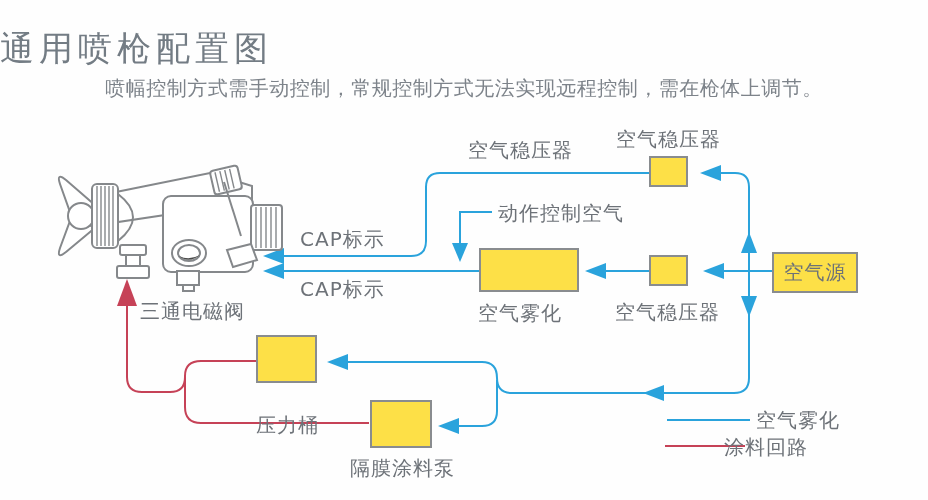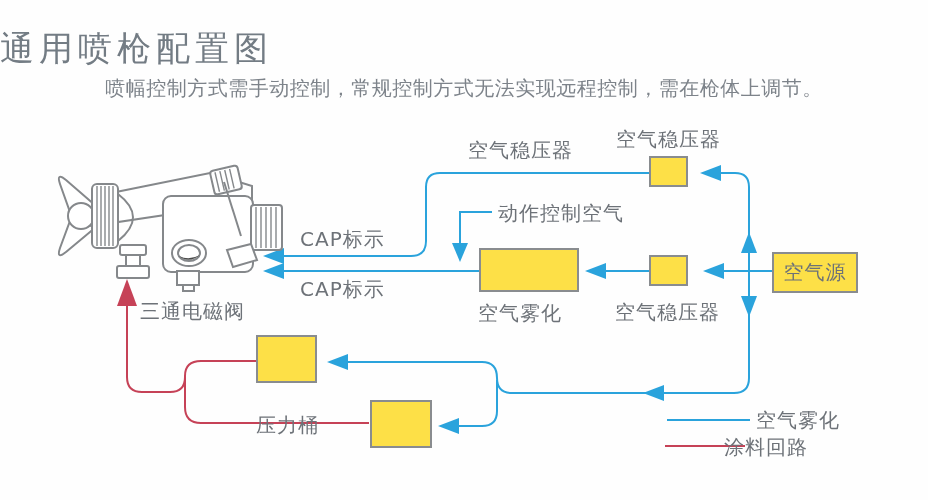--- a/index.html
+++ b/index.html
@@ -130,16 +130,17 @@
 
   <div class="lbl" style="left:468px;top:139px">空气稳压器</div>
   <div class="lbl" style="left:616px;top:128px">空气稳压器</div>
   <div class="lbl" style="left:498px;top:202px">动作控制空气</div>
   <div class="lbl" style="left:300px;top:228px">CAP标示</div>
   <div class="lbl" style="left:300px;top:278px">CAP标示</div>
   <div class="lbl" style="left:140px;top:300px">三通电磁阀</div>
   <div class="lbl" style="left:478px;top:302px">空气雾化</div>
   <div class="lbl" style="left:615px;top:301px">空气稳压器</div>
   <div class="lbl" style="left:256px;top:414px">压力桶</div>
+  <div class="lbl" style="left:350px;top:457px">隔膜涂料泵</div>
   <div class="lbl" style="left:756px;top:409px">空气雾化</div>
   <div class="lbl" style="left:724px;top:436px">涂料回路</div>
 
 </div>
 
 </body></html>

